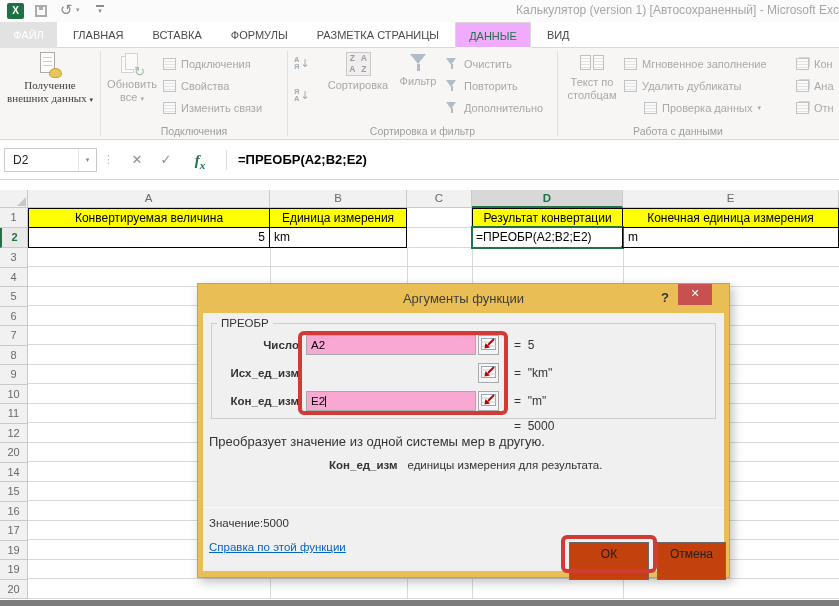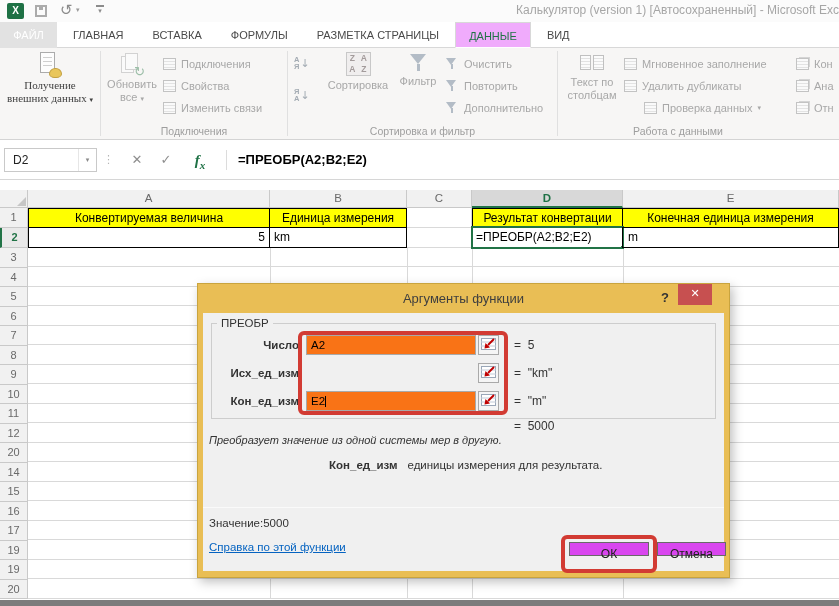--- a/index.html
+++ b/index.html
@@ -130,39 +130,39 @@
     font-size:13px; font-weight:bold; color:#333; }
   .dlg-close { position:absolute; right:17px; top:0; width:34px; height:21px; background:#C75050;
     color:#fff; font-size:11px; text-align:center; line-height:20px; font-family:"DejaVu Sans",sans-serif; }
   .dlg-body { position:absolute; left:5px; top:29px; width:521px; height:258px; background:#F0F0F0; }
   .fieldset { position:absolute; left:8px; top:10px; width:505px; height:96px;
     border:1px solid #CDCDCD; }
   .legend { position:absolute; left:14px; top:4px; background:#F0F0F0; padding:0 4px;
     font-size:11.5px; color:#333; }
   .arg-label { position:absolute; width:96px; text-align:right; font-size:11.5px; font-weight:bold;
     color:#333; line-height:20px; }
-  .arg-input { position:absolute; left:103px; width:170px; height:20px; background:#f97316;
+  .arg-input { position:absolute; left:103px; width:170px; height:20px; background:#f9a8d4;
     border:1px solid #A9A9A9; font-size:11.5px; color:#000; line-height:18px; padding-left:4px; }
   .caret { display:inline-block; width:1px; height:11px; background:#000; vertical-align:-2px; }
   .range-btn { position:absolute; left:275px; width:21px; height:20px; background:#F5F5F5;
     border:1px solid #A9A9A9; text-align:center; }
   .res { position:absolute; left:311px; font-size:12px; color:#333; line-height:20px; white-space:pre; }
   .red-box { position:absolute; border:4px solid #D23B33; border-radius:6px; pointer-events:none; z-index:3; }
   .red-box.inputs { left:95px; top:18px; width:210px; height:84px; }
   .red-box.okbtn { left:358px; top:222px; width:96px; height:38px; }
-  .dlg-desc { position:absolute; left:6px; top:121px; font-size:11px; color:#333;font-style:italic; }
+  .dlg-desc { position:absolute; left:6px; top:121px; font-size:13px; color:#333; }
   .dlg-hint { position:absolute; left:126px; top:146px; font-size:11.5px; color:#333; }
   .dlg-hint b { margin-right:10px; }
   .dlg-sep { position:absolute; left:0; top:194px; width:100%; height:1px; background:#DCDCDC;
     border-bottom:1px solid #FAFAFA; }
   .dlg-value { position:absolute; left:6px; top:204px; font-size:11.5px; color:#333; }
   .dlg-value .v { margin-left:0; }
   .dlg-link { position:absolute; left:6px; top:228px; font-size:11.5px; color:#0563C1;
     text-decoration:underline; }
-  .dlg-btn { position:absolute; top:229px; height:14px; background:#d946ef; border:1px solid #696969;
+  .dlg-btn { position:absolute; top:229px; height:38px; background:#c2410c; border:1px solid #696969;
     font-size:12px; color:#222; text-align:center; line-height:23px; }
   .dlg-ok { left:366px; width:80px; }
   .dlg-cancel { left:454px; width:69px; }
 </style>
 </head>
 <body>
 
 <div id="app">
 
   <div class="titlebar">

